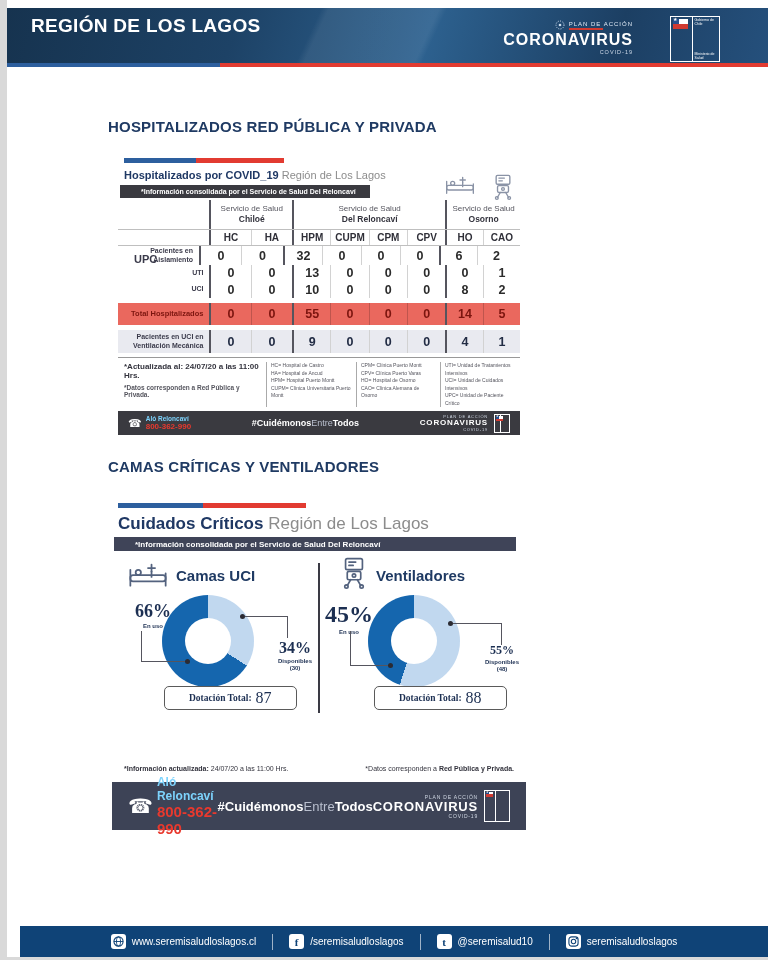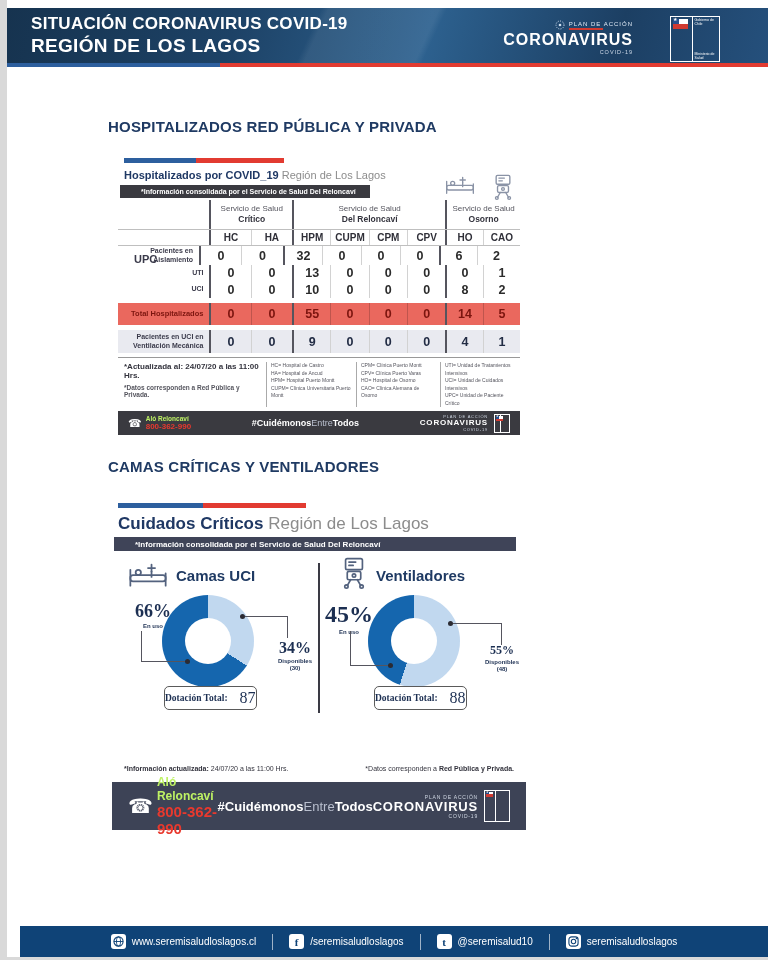--- a/index.html
+++ b/index.html
@@ -76,21 +76,21 @@
   .fn-left { width:148px; padding-left:6px; }
   .fn-upd { font-size:8px; font-weight:700; color:#33333d; }
   .fn-scope { font-size:6.5px; font-weight:700; color:#55555e; margin-top:4px; }
   .fn-col { border-left:1px solid #aaa; padding:0 4px; font-size:5px; color:#55555e; line-height:1.5; }
   .fn-c1 { width:90px; } .fn-c2 { width:84px; } .fn-c3 { width:80px; }
 
   
   .banner { display:flex; align-items:center; justify-content:space-between; color:#fff; }
   .phone-blk { display:flex; align-items:center; gap:4px; }
   .phone-ico { color:#fff; }
-  .phone-name { font-weight:700; color:#bef264; }
+  .phone-name { font-weight:700; color:#7dd3fc; }
   .phone-num { font-weight:700; color:#e8392e; }
   .hashtag b { font-weight:700; color:#fff; }
   .hashtag .mid { color:#b9bfce; font-weight:400; }
   .brand-blk { display:flex; align-items:center; gap:6px; }
   .brand-col { text-align:right; }
   .b-plan { font-size:4px; letter-spacing:.8px; color:#cfd6e2; }
   .b-name { font-weight:700; letter-spacing:.8px; line-height:1; }
   .b-covid { font-size:4px; letter-spacing:.8px; color:#cfd6e2; }
   .b-gov { border:1px solid #fff; display:flex; }
   .b-gov .gl { width:45%; border-right:.5px solid #fff; padding:1px; }
@@ -114,21 +114,21 @@
   .v-div { position:absolute; left:206px; top:12px; width:2px; height:150px; background:#3a3a44; }
   .chart-title { position:absolute; font-size:15px; font-weight:700; color:#1f3a63; }
   .donut { position:absolute; width:92px; height:92px; border-radius:50%; }
   .donut::after { content:""; position:absolute; left:23px; top:23px; width:46px; height:46px; border-radius:50%; background:#fff; }
   .pct-blk { position:absolute; text-align:center; color:#1c2f52; }
   .pct-big { font-family:"Liberation Serif", serif; font-weight:700; }
   .pct-sub { font-size:6px; font-weight:700; margin-top:1px; }
   .callout { position:absolute; background:#55555e; }
   .dot { position:absolute; width:5px; height:5px; border-radius:50%; background:#2b2b33; }
   .dotbox { position:absolute; border:1.5px solid #5a5a5a; border-radius:5px; background:#fff;
-            display:flex; align-items:center; gap:12px; padding:2px 0; }
+            display:flex; align-items:center; gap:4px; padding:2px 24px; }
   .dotbox .dl { font-family:"Liberation Serif", serif; font-size:9.5px; font-weight:700; color:#1c2f52; }
   .dotbox .dv { font-family:"Liberation Serif", serif; font-size:16px; color:#1c2f52; }
   .c2-notes { display:flex; justify-content:space-between; padding:0 12px; margin-top:2px; font-size:7px; color:#33333d; }
   .c2-notes b { font-weight:700; }
 
   #banner2 { margin-top:10px; height:48px; background:#3d4356; padding:0 16px; }
   #banner2 .phone-ico { font-size:20px; }
   #banner2 .phone-name { font-size:12px; } #banner2 .phone-num { font-size:15px; }
   #banner2 .hashtag { font-size:13px; }
   #banner2 .b-name { font-size:13px; }
@@ -147,21 +147,20 @@
   .icon-svg2 { stroke:#53627e; fill:none; stroke-width:2; stroke-linecap:round; }
 </style>
 </head>
 <body>
 
 <div id="page">
   <div class="left-strip"></div>
 
   <div class="top-header">
     <div class="h-titles">
-      <div class="ht1">SITUACIÓN CORONAVIRUS COVID-19</div>
       <div class="ht2">REGIÓN DE LOS LAGOS</div>
     </div>
     <div class="h-logo">
       <div class="h-plan">
         <svg width="12" height="12" viewBox="0 0 12 12">
           <circle cx="6" cy="6" r="4" fill="none" stroke="#cfe0f2" stroke-width="1" stroke-dasharray="1,1.3"></circle>
           <circle cx="6" cy="6" r="1.3" fill="#cfe0f2"></circle>
         </svg>
         <span><span>PLAN DE ACCIÓN</span><span class="redline"></span></span>
       </div>
@@ -206,21 +205,21 @@
       </svg>
     </div>
     <div class="infobar">*Información consolidada por el Servicio de Salud Del Reloncaví</div>
 
     <div class="tbl">
 
       <div class="trow hrow1">
         <div class="tlabel"></div>
         <div class="ghead gh1 gstart">
           <span class="l1">Servicio de Salud</span>
-          <span class="l2">Crítico</span>
+          <span class="l2">Chiloé</span>
         </div>
         <div class="ghead gh2 gstart">
           <span class="l1">Servicio de Salud</span>
           <span class="l2">Del Reloncaví</span>
         </div>
         <div class="ghead gh3 gstart">
           <span class="l1">Servicio de Salud</span>
           <span class="l2">Osorno</span>
         </div>
       </div>

